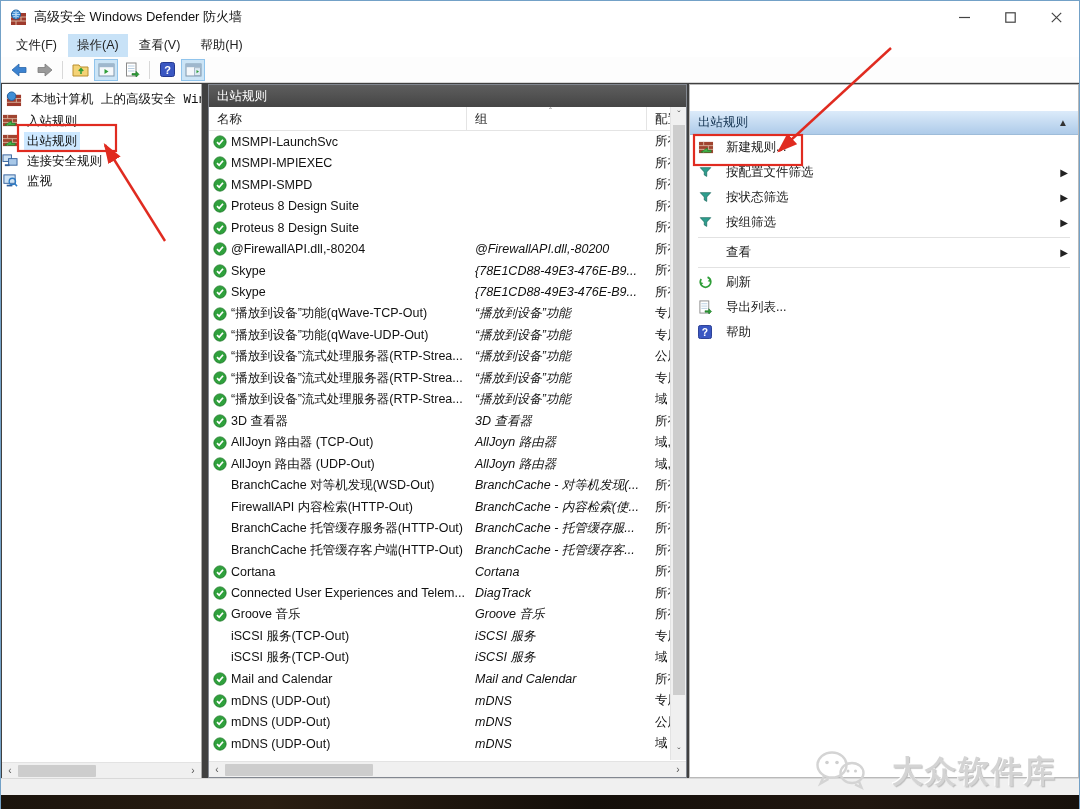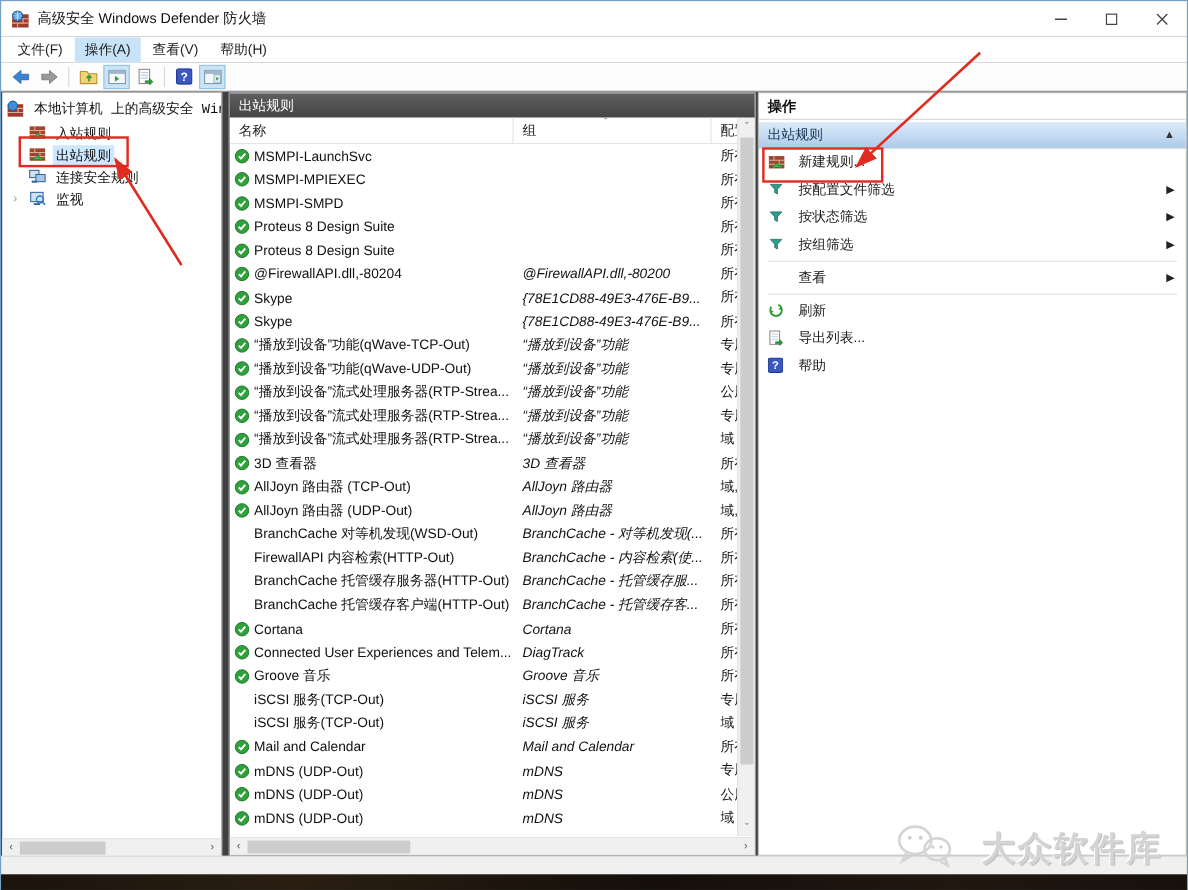--- a/index.html
+++ b/index.html
@@ -30,21 +30,21 @@
     margin:0 1px; border:1px solid transparent; }
   .tbtn.toggled { background:#cbe4f6; border-color:#90c4ec; }
   .tsep { width:1px; height:18px; background:#d8d8d8; margin:0 4px; }
 
   
   .left-panel { position:absolute; left:1px; top:83px; width:200px; bottom:31px;
     background:#fff; border-right:1px solid #a9a9a9; }
   .tree-row { display:flex; align-items:center; height:20px; font-size:12.5px; color:#111;
     white-space:nowrap; overflow:hidden; }
   .tree-root { margin:5px 0 2px 4px; }
-  .tree-item { padding-left:24px; }
+  .tree-item { }
   .tree-item .expander { width:12px; margin-left:-14px; margin-right:2px; color:#9a9a9a; font-size:11px; }
   .tree-row .nicon { width:17px; height:16px; margin-right:5px; flex:0 0 auto; }
   .tree-label { padding:1px 3px;font-family:Liberation Mono, monospace; }
   .tree-item.selected .tree-label { background:#cde8ff; }
 
   
   .hscroll { position:absolute; left:0; right:0; bottom:0; height:16px; background:#f0f0f0;
     border-top:1px solid #e3e3e3; display:flex; align-items:center; }
   .sb-arrow { width:16px; height:16px; display:flex; align-items:center; justify-content:center;
     color:#555; font-size:10px; flex:0 0 auto; }
@@ -583,21 +583,20 @@
       <span class="sb-arrow" style="bottom:0;">ˇ</span>
     </div>
     <div class="hscroll">
       <span class="sb-arrow">‹</span>
       <span class="sb-thumb" style="width:148px;"></span>
       <span class="sb-arrow" style="margin-left:auto;">›</span>
     </div>
   </div>
 
   <div class="right-panel">
-    <div class="actions-header">操作</div>
     <div class="section-header">
       <span>出站规则</span>
       <span class="collapse">▲</span>
     </div>
     <div class="actions-list" id="actions">
         <div class="action-item">
           <span class="aicon"><svg viewBox="0 0 17 16" width="16" height="15">
               <rect x="1" y="2" width="15" height="12" fill="#a04430"></rect>
               <g stroke="#d8b09a" stroke-width="1">
                 <line x1="1" y1="6" x2="16" y2="6"></line>

